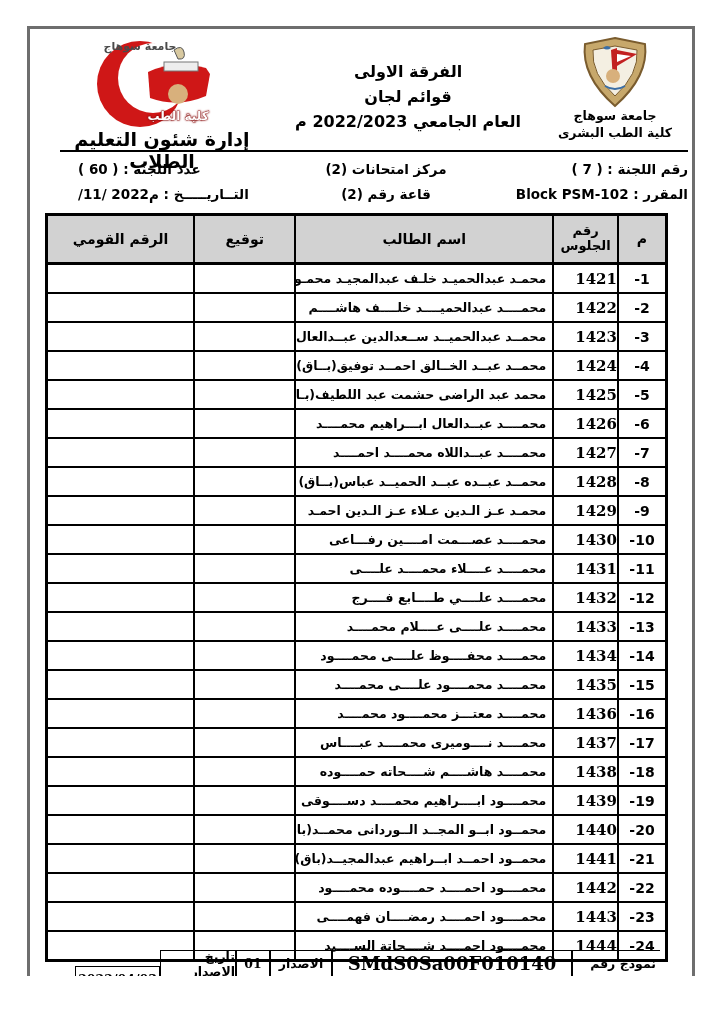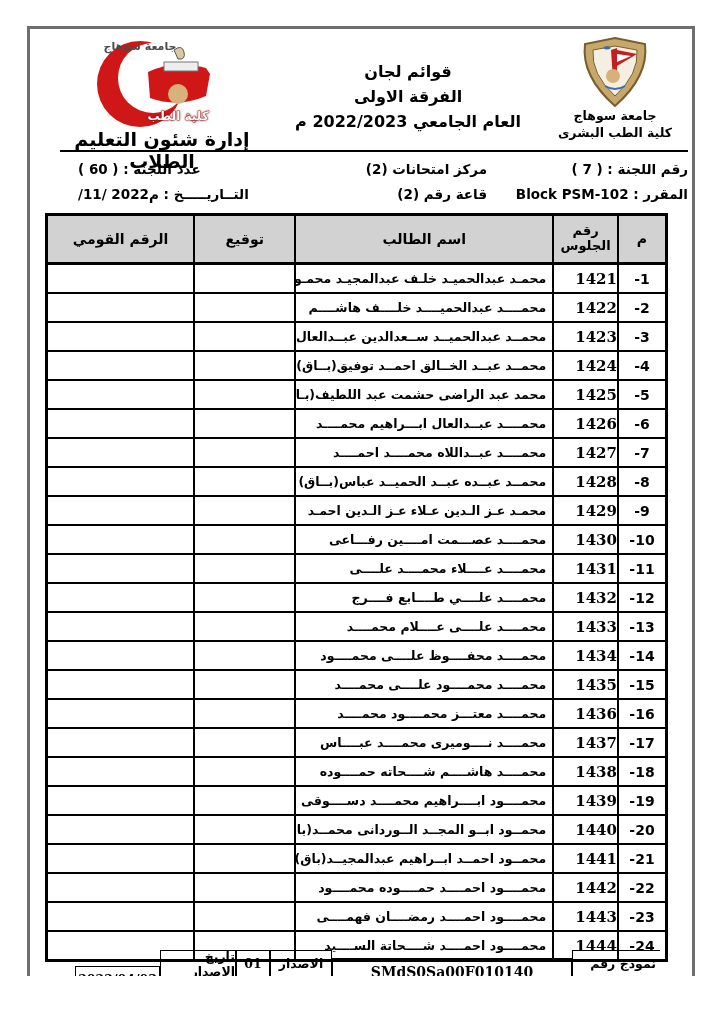--- a/index.html
+++ b/index.html
@@ -29,21 +29,21 @@
   .header-divider{
     position:absolute;left:60px;top:150px;width:628px;height:2px;background:#000;
   }
   
   .info{
     position:absolute;left:60px;top:156px;width:628px;direction:rtl;
     font-weight:bold;font-size:13.5px;
   }
   .info-row{display:flex;align-items:center;height:25px;}
   .info-cell-r{flex:0 0 195px;text-align:right;padding-left:6px;}
-  .info-cell-c{flex:1 1 auto;}
+  .info-cell-c{flex:1 1 auto;text-align:center;}
   .info-cell-l{flex:0 0 225px;text-align:left;padding-left:18px;box-sizing:border-box;}
   .ltr-embed{direction:ltr;unicode-bidi:embed;}
   
   .students-table{
     position:absolute;left:45px;top:213px;width:623px;
     border-collapse:collapse;table-layout:fixed;direction:rtl;
   }
   .students-table,.students-table th,.students-table td{
     border:2px solid #000;
   }
@@ -62,21 +62,21 @@
   
   .footer-bar{
     position:absolute;left:75px;top:950px;width:585px;height:27px;display:flex;
     direction:rtl;font-weight:bold;font-size:12.5px;
   }
   .footer-cell{
     border:1px solid #000;display:flex;align-items:center;justify-content:center;
     box-sizing:border-box;height:100%;
   }
   .fc-form-label{flex:0 0 88px;border-right:none;justify-content:flex-start;padding-right:4px;}
-  .fc-code{flex:0 0 240px;font-size:14px;font-family:"DejaVu Serif","Liberation Serif",serif;margin-top:8px;}
+  .fc-code{flex:0 0 240px;font-size:18px;font-family:"DejaVu Serif","Liberation Serif",serif;}
   .fc-issue-label{flex:0 0 62px;}
   .fc-issue-val{flex:0 0 34px;font-family:"DejaVu Serif","Liberation Serif",serif;}
   .fc-date-label{flex:0 0 76px;}
   .fc-date-val{flex:0 0 85px;font-family:"DejaVu Serif","Liberation Serif",serif;margin-top:16px;}
 </style>
 </head>
 <body>
 
 <div class="page">
 
@@ -89,22 +89,22 @@
     <path d="M96,12 q8,-6 10,2 q2,8 -6,7 Z" fill="#d8c9a0" stroke="#555" stroke-width="1"></path>
     <rect x="86" y="24" width="34" height="9" fill="#eeeeee" stroke="#777" stroke-width="1"></rect>
     <circle cx="100" cy="56" r="10" fill="#d8b07c"></circle>
     <text x="62" y="12" text-anchor="middle" font-size="11" font-weight="bold" fill="#4a4a4a">جامعة سوهاج</text>
     <text x="100" y="82" text-anchor="middle" font-size="12" font-weight="bold" fill="#ffffff" stroke="#8a1010" stroke-width="0.6" paint-order="stroke" style="text-shadow:0 0 2px #8a1010">كلية الطب</text>
   </svg>
 
   <div class="logo-left-caption">إدارة شئون التعليم الطلاب</div>
 
   <div class="title-block">
+    <div>الفرقة الاولى</div>
     <div>قوائم لجان</div>
-    <div>الفرقة الاولى</div>
     <div>العام الجامعي 2022/2023 م</div>
   </div>
 
   <svg class="logo-right" viewBox="0 0 80 72">
     <path d="M40,2 L70,8 Q74,40 40,70 Q6,40 10,8 Z" fill="#c7a86b" stroke="#7a5c2e" stroke-width="2"></path>
     <path d="M40,10 L62,14 Q64,38 40,60 Q16,38 18,14 Z" fill="#f4efe2" stroke="#7a5c2e" stroke-width="1"></path>
     <path d="M36,14 L42,12 L42,44 L38,44 Z" fill="#c22020"></path>
     <path d="M42,14 L62,18 L42,30 Z" fill="#c22020"></path>
     <path d="M42,18 L56,20 L42,26 Z" fill="#ffffff"></path>
     <circle cx="38" cy="40" r="7" fill="#d8b07c"></circle>

